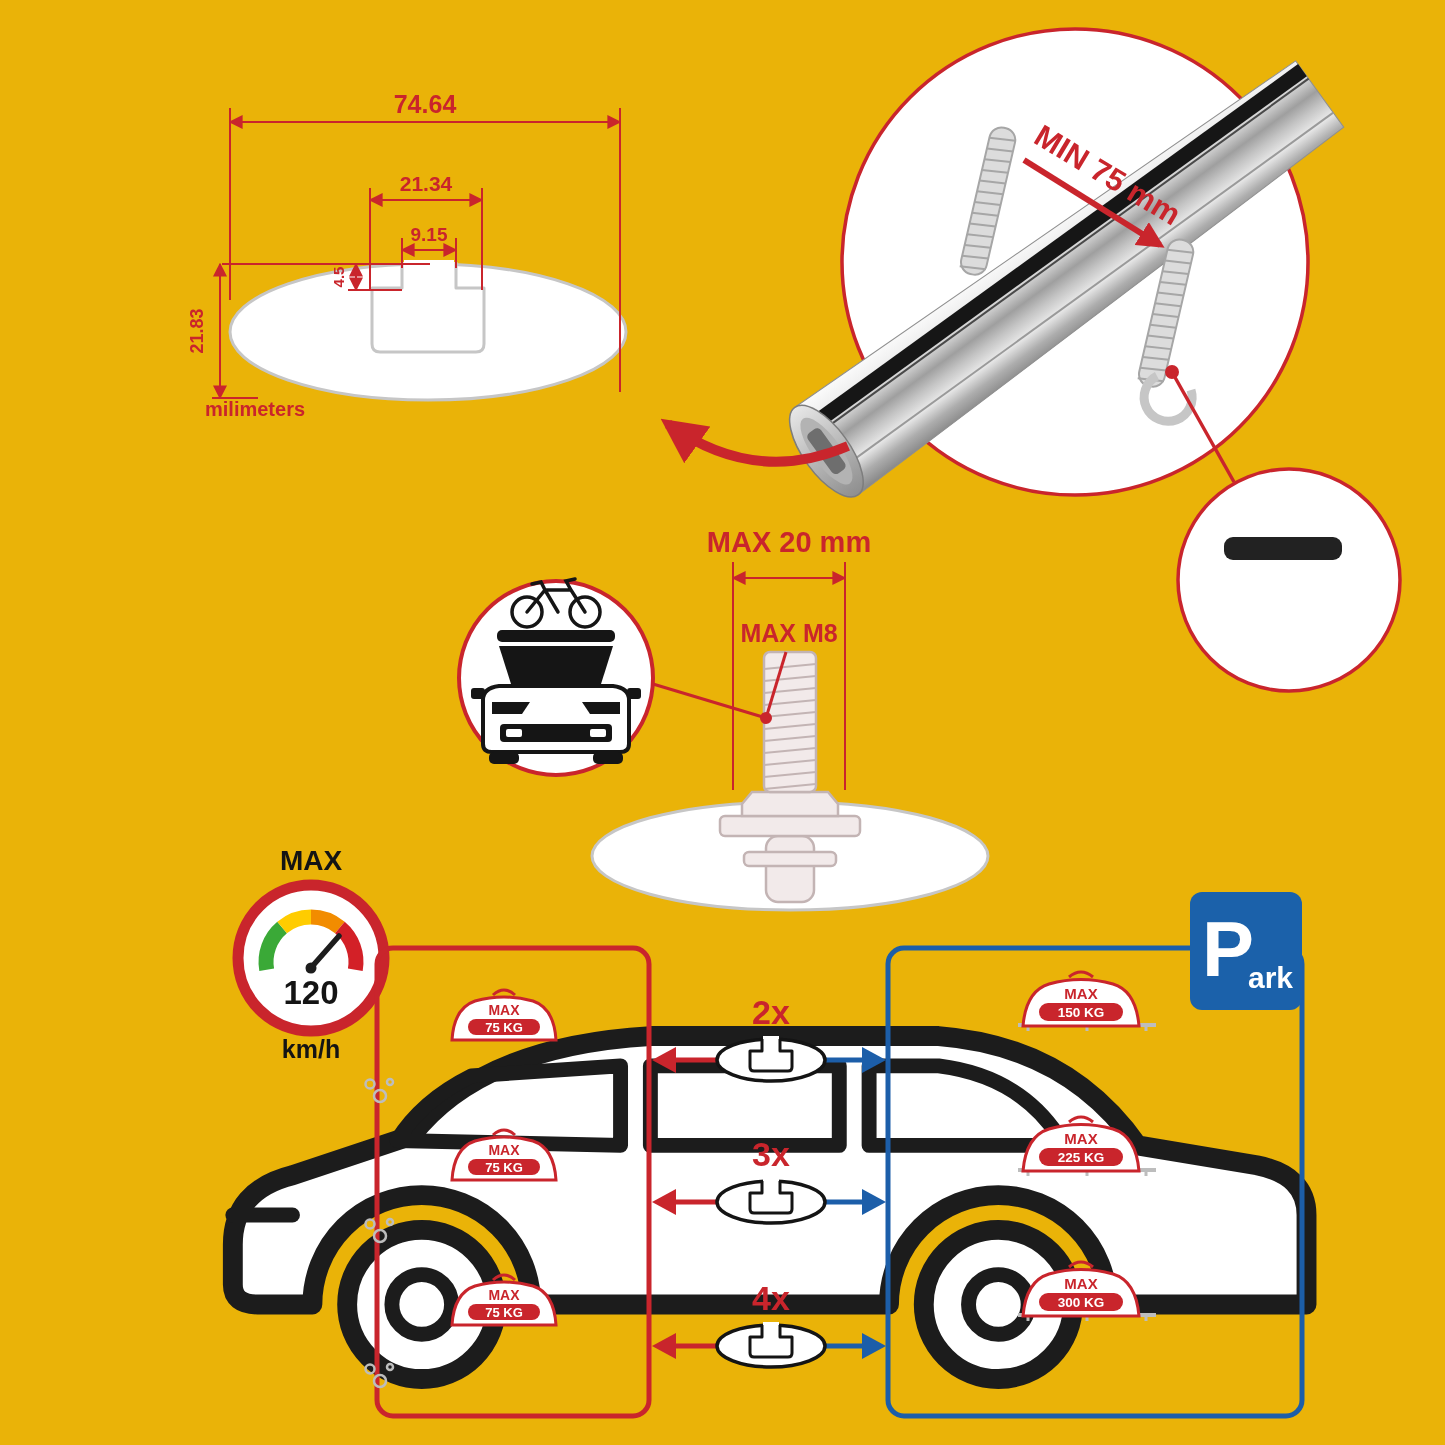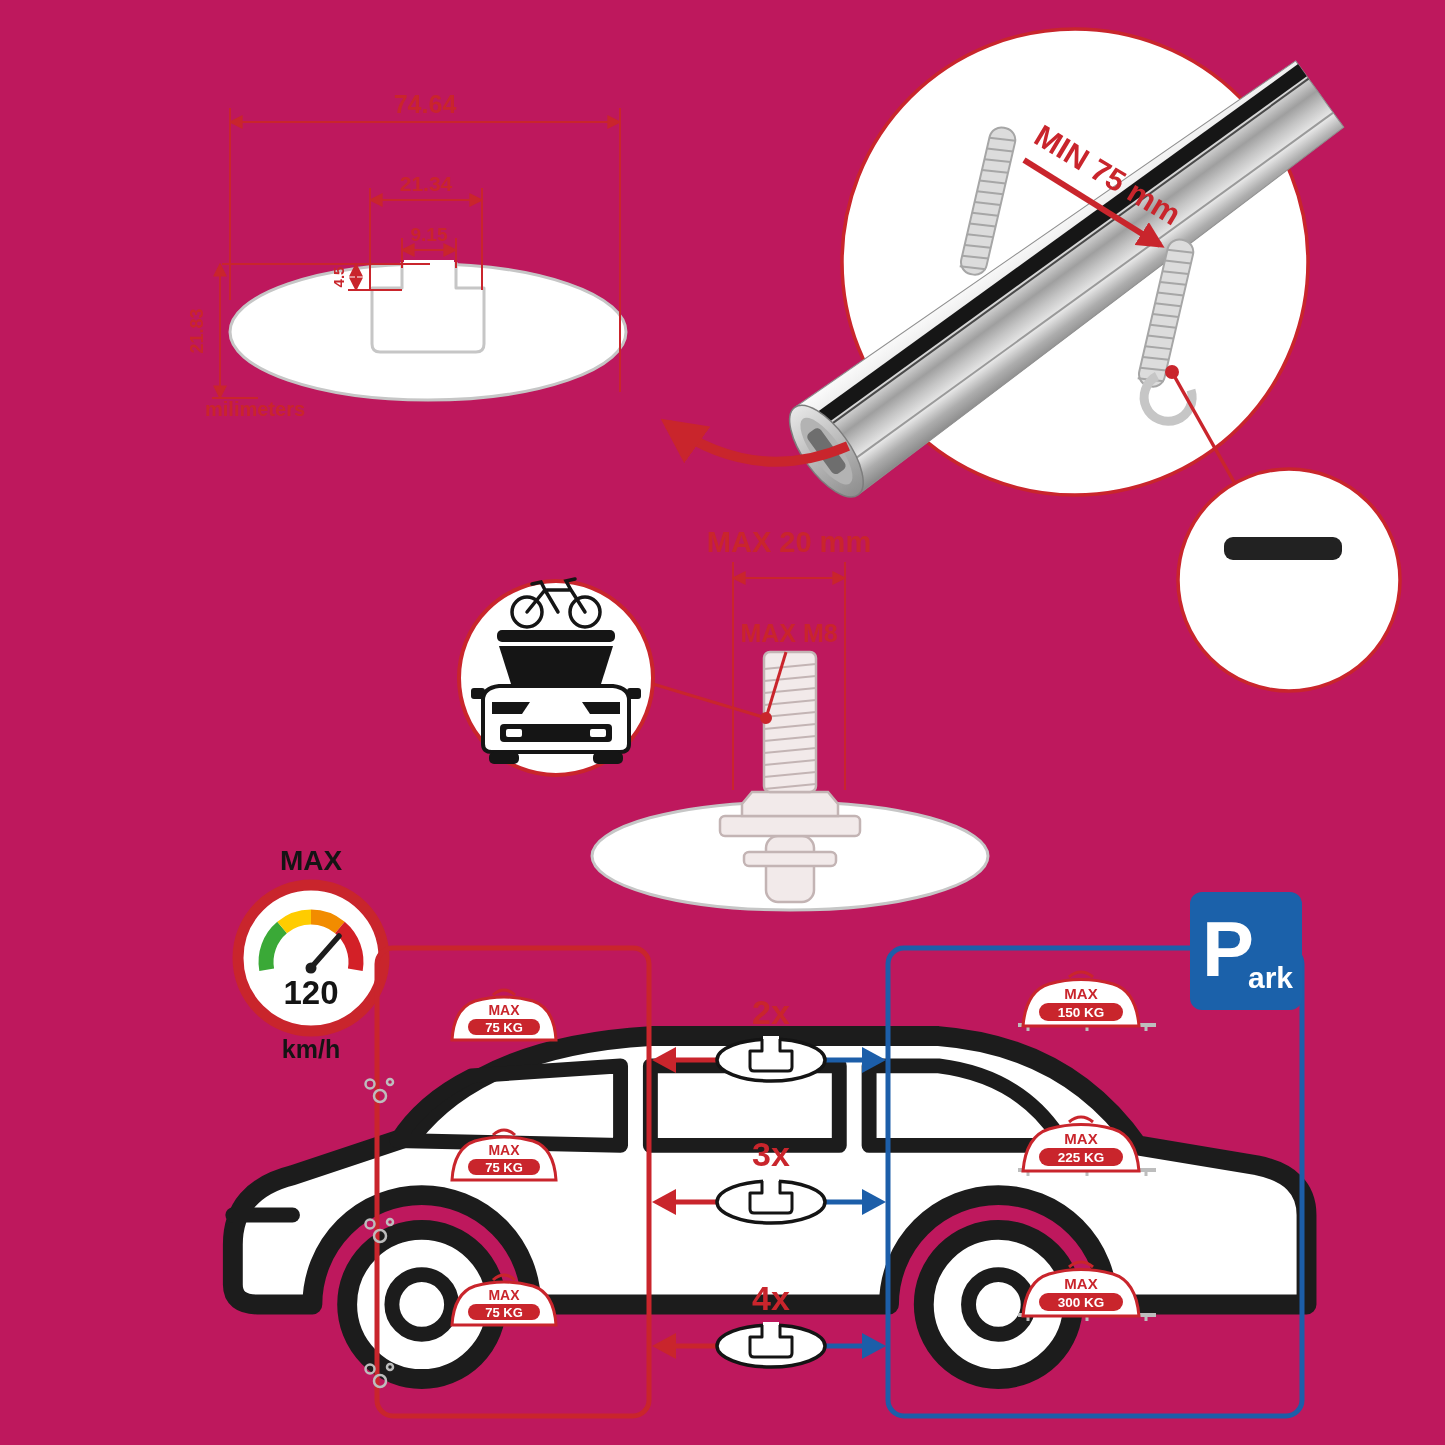--- a/index.html
+++ b/index.html
@@ -1,16 +1,16 @@
 <!DOCTYPE html>
 <html><head>
 <meta charset="utf-8">
 <style>
   html,body{margin:0;padding:0;background:#ffffff;}
-  .canvas{position:relative;width:1445px;height:1445px;background:#be185d;overflow:hidden;}
+  .canvas{position:relative;width:1445px;height:1445px;background:#eab308;overflow:hidden;}
   svg text{font-family:"Liberation Sans", sans-serif;}
   .red-dim{stroke:#c9252c;stroke-width:2;fill:none;}
   .red-txt{fill:#c9252c;font-weight:bold;}
   .blk-txt{fill:#141414;font-weight:bold;}
   .gray-line{stroke:#c6c6c6;fill:#ffffff;}
 </style>
 </head>
 <body>
 
 <div class="canvas">

